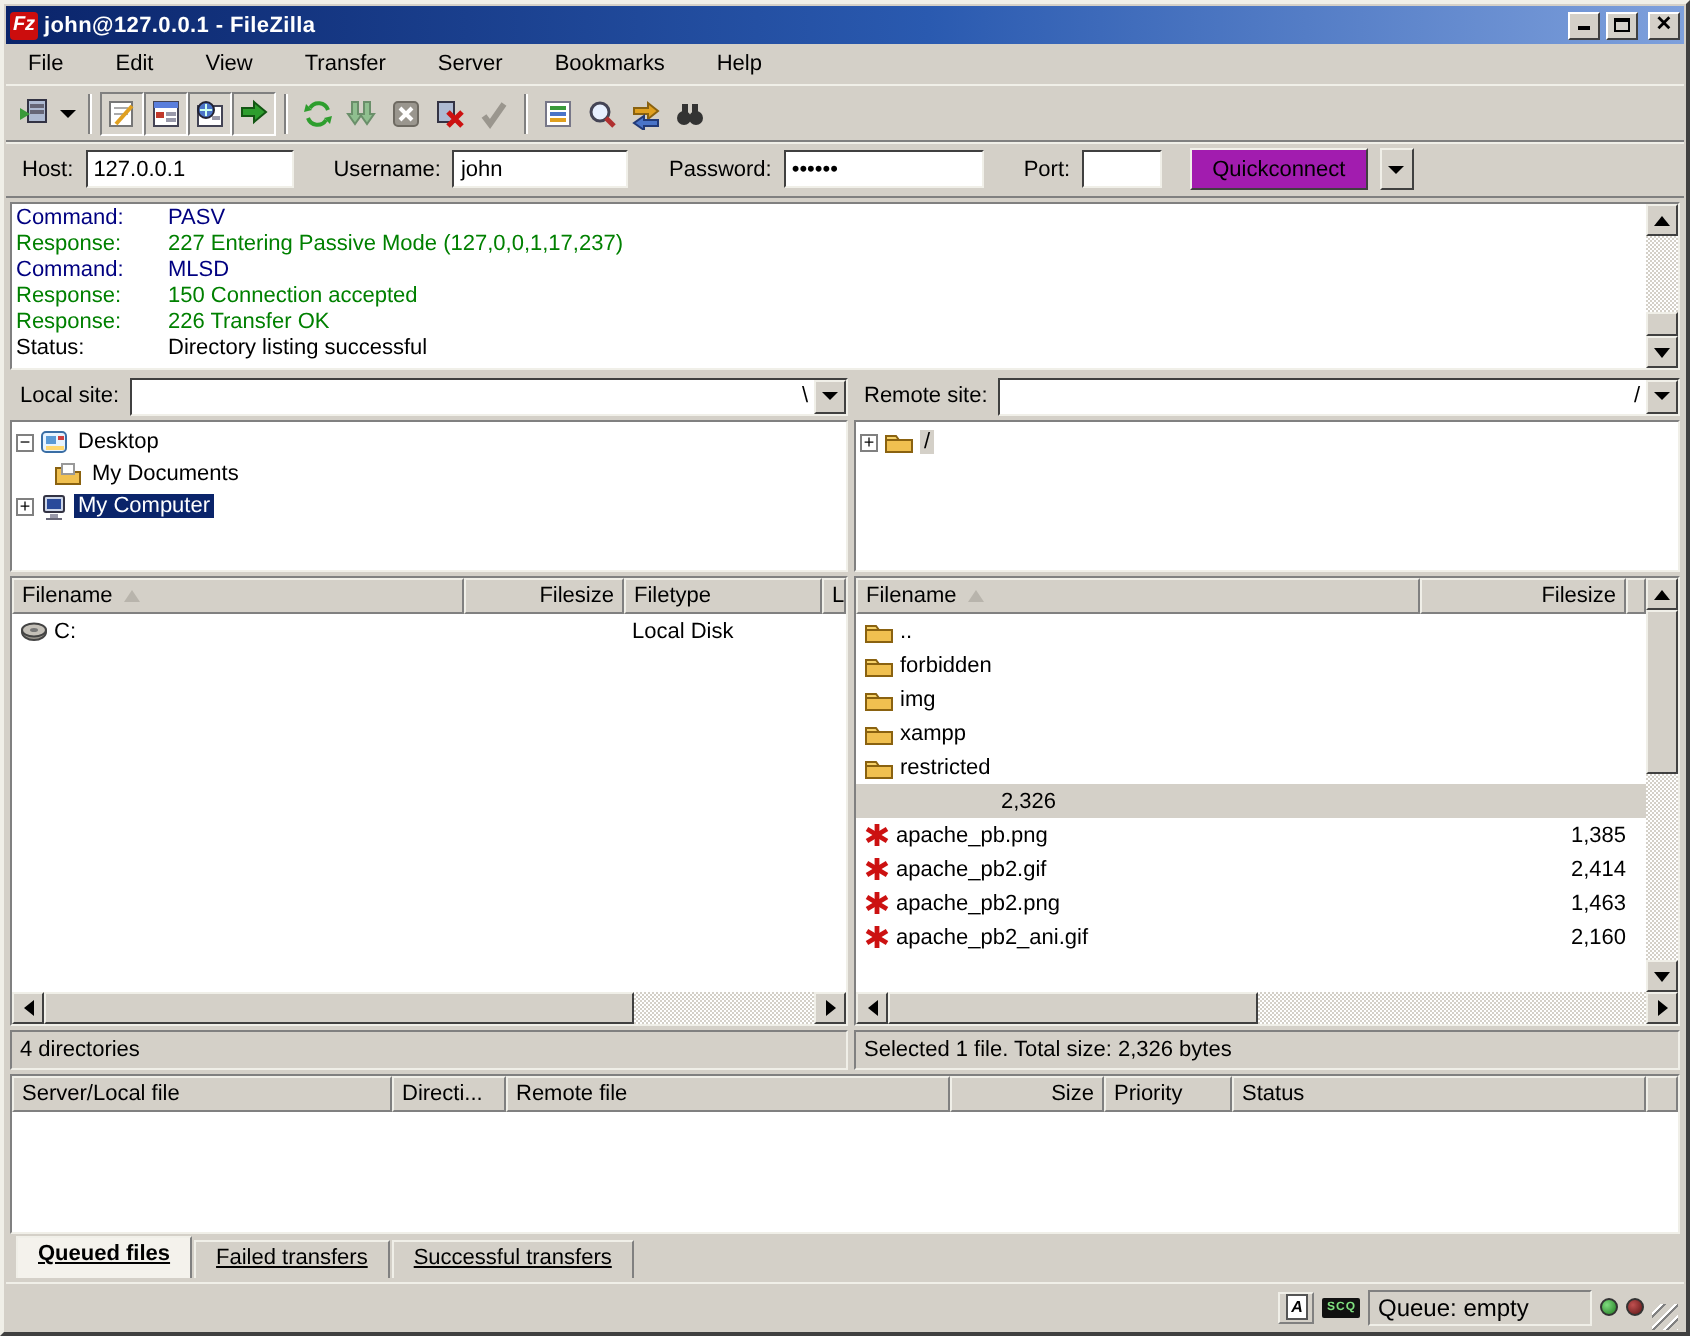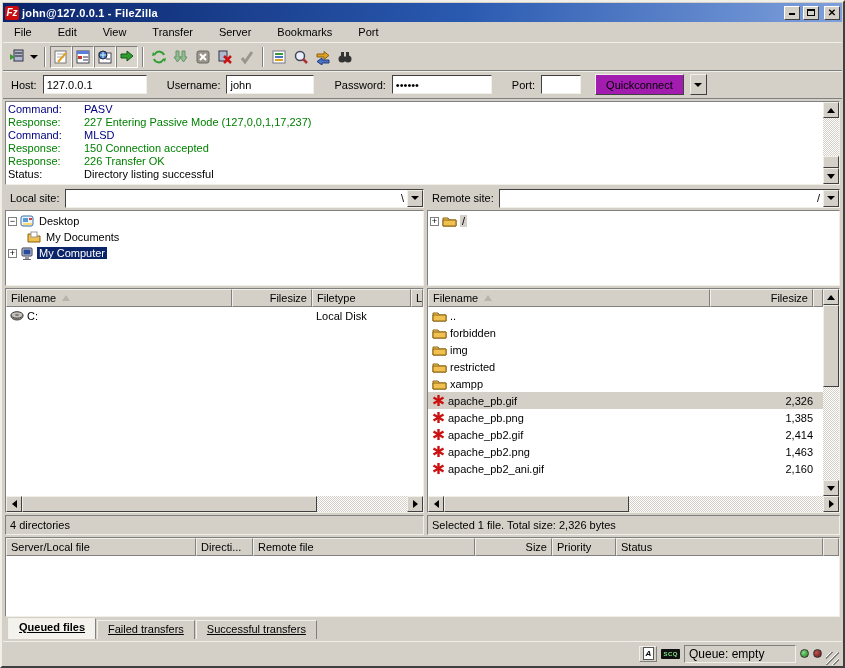--- a/index.html
+++ b/index.html
@@ -151,21 +151,21 @@
       </div>
   </div>
 
   <div class="menubar">
     <span class="menu-item">File</span>
     <span class="menu-item">Edit</span>
     <span class="menu-item">View</span>
     <span class="menu-item">Transfer</span>
     <span class="menu-item">Server</span>
     <span class="menu-item">Bookmarks</span>
-    <span class="menu-item">Port</span>
+    <span class="menu-item">Help</span>
   </div>
 
   <div class="toolbar">
     <div class="tbtn">
       <span>
         <svg width="18" height="18">
             <rect x="6" y="2" width="9" height="11" fill="#aebad2" stroke="#334"></rect>
             <rect x="7" y="4" width="7" height="2" fill="#667"></rect>
             <rect x="7" y="7" width="7" height="2" fill="#667"></rect>
             <path d="M2 6 l5 3 -5 3 z" fill="#3a9a3a"></path>
@@ -535,120 +535,108 @@
                   </div>
               </div>
               <div class="lrow">
                 <div class="cell" style="width:285px">
                     <span>
                       <svg width="15" height="12">
                         <path d="M1 3 h5 l1.5 2 h6.5 v6 h-13 z" fill="#f7d26a" stroke="#8a6210"></path>
                         <path d="M1 5 h13 v6 h-13 z" fill="#f0c050" stroke="#8a6210"></path>
                       </svg>
                     </span>
-                    <span>restricted</span>
+                    <span>xampp</span>
                   </div>
                 <div class="cell right" style="width:104px">
                     <span></span>
                   </div>
               </div>
               <div class="lrow">
                 <div class="cell" style="width:285px">
                     <span>
                       <svg width="15" height="12">
                         <path d="M1 3 h5 l1.5 2 h6.5 v6 h-13 z" fill="#f7d26a" stroke="#8a6210"></path>
                         <path d="M1 5 h13 v6 h-13 z" fill="#f0c050" stroke="#8a6210"></path>
                       </svg>
                     </span>
-                    <span>xampp</span>
+                    <span>restricted</span>
                   </div>
                 <div class="cell right" style="width:104px">
                     <span></span>
                   </div>
               </div>
 
               <div class="lrow selected">
+                <div class="cell right" style="width:104px">
+                    <span>2,326</span>
+                  </div>
+              </div>
+              <div class="lrow">
                 <div class="cell" style="width:285px">
                     <span>
                       <svg width="13" height="13">
                         <g stroke="#cc1111" stroke-width="2.4">
                           <line x1="6.5" y1="1" x2="6.5" y2="12"></line>
                           <line x1="1.5" y1="3.5" x2="11.5" y2="9.5"></line>
                           <line x1="11.5" y1="3.5" x2="1.5" y2="9.5"></line>
                         </g>
                       </svg>
                     </span>
-                    <span>apache_pb.gif</span>
-                  </div>
-                <div class="cell right" style="width:104px">
-                    <span>2,326</span>
+                    <span>apache_pb.png</span>
+                  </div>
+                <div class="cell right" style="width:104px">
+                    <span>1,385</span>
                   </div>
               </div>
               <div class="lrow">
                 <div class="cell" style="width:285px">
                     <span>
                       <svg width="13" height="13">
                         <g stroke="#cc1111" stroke-width="2.4">
                           <line x1="6.5" y1="1" x2="6.5" y2="12"></line>
                           <line x1="1.5" y1="3.5" x2="11.5" y2="9.5"></line>
                           <line x1="11.5" y1="3.5" x2="1.5" y2="9.5"></line>
                         </g>
                       </svg>
                     </span>
-                    <span>apache_pb.png</span>
-                  </div>
-                <div class="cell right" style="width:104px">
-                    <span>1,385</span>
+                    <span>apache_pb2.gif</span>
+                  </div>
+                <div class="cell right" style="width:104px">
+                    <span>2,414</span>
                   </div>
               </div>
               <div class="lrow">
                 <div class="cell" style="width:285px">
                     <span>
                       <svg width="13" height="13">
                         <g stroke="#cc1111" stroke-width="2.4">
                           <line x1="6.5" y1="1" x2="6.5" y2="12"></line>
                           <line x1="1.5" y1="3.5" x2="11.5" y2="9.5"></line>
                           <line x1="11.5" y1="3.5" x2="1.5" y2="9.5"></line>
                         </g>
                       </svg>
                     </span>
-                    <span>apache_pb2.gif</span>
-                  </div>
-                <div class="cell right" style="width:104px">
-                    <span>2,414</span>
+                    <span>apache_pb2.png</span>
+                  </div>
+                <div class="cell right" style="width:104px">
+                    <span>1,463</span>
                   </div>
               </div>
               <div class="lrow">
                 <div class="cell" style="width:285px">
                     <span>
                       <svg width="13" height="13">
                         <g stroke="#cc1111" stroke-width="2.4">
                           <line x1="6.5" y1="1" x2="6.5" y2="12"></line>
                           <line x1="1.5" y1="3.5" x2="11.5" y2="9.5"></line>
                           <line x1="11.5" y1="3.5" x2="1.5" y2="9.5"></line>
                         </g>
                       </svg>
                     </span>
-                    <span>apache_pb2.png</span>
-                  </div>
-                <div class="cell right" style="width:104px">
-                    <span>1,463</span>
-                  </div>
-              </div>
-              <div class="lrow">
-                <div class="cell" style="width:285px">
-                    <span>
-                      <svg width="13" height="13">
-                        <g stroke="#cc1111" stroke-width="2.4">
-                          <line x1="6.5" y1="1" x2="6.5" y2="12"></line>
-                          <line x1="1.5" y1="3.5" x2="11.5" y2="9.5"></line>
-                          <line x1="11.5" y1="3.5" x2="1.5" y2="9.5"></line>
-                        </g>
-                      </svg>
-                    </span>
                     <span>apache_pb2_ani.gif</span>
                   </div>
                 <div class="cell right" style="width:104px">
                     <span>2,160</span>
                   </div>
               </div>
 
             </div>
           </div>
           <div class="vscroll">

